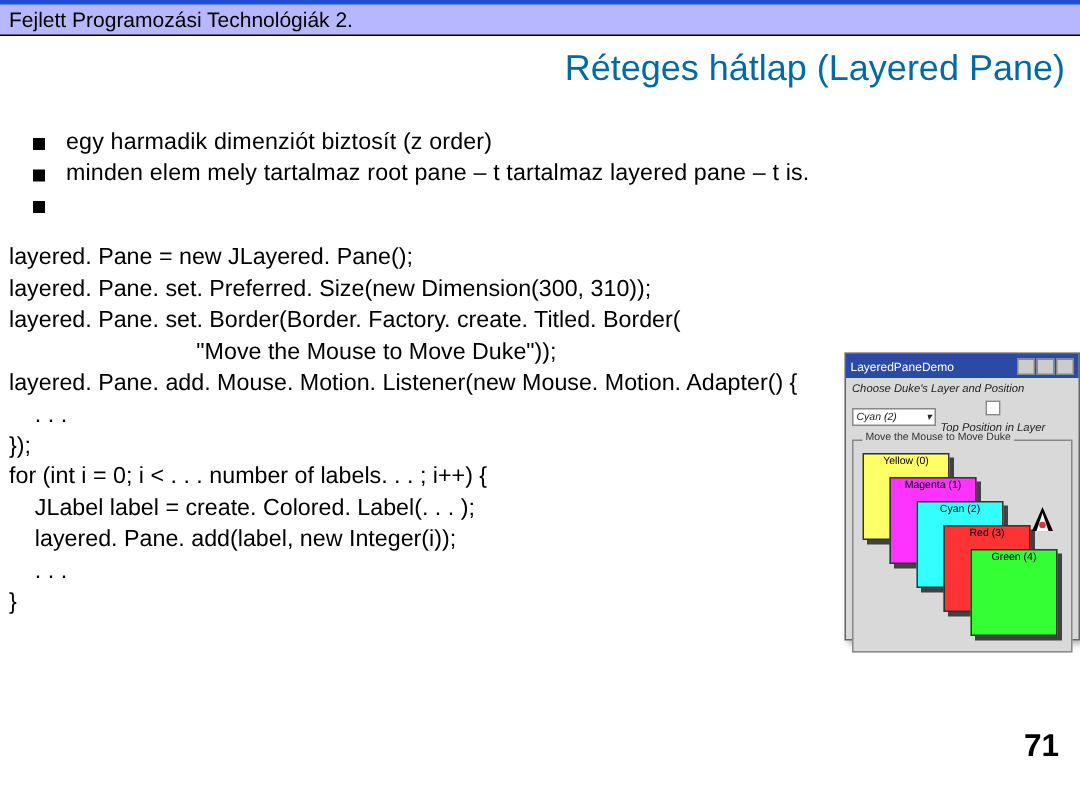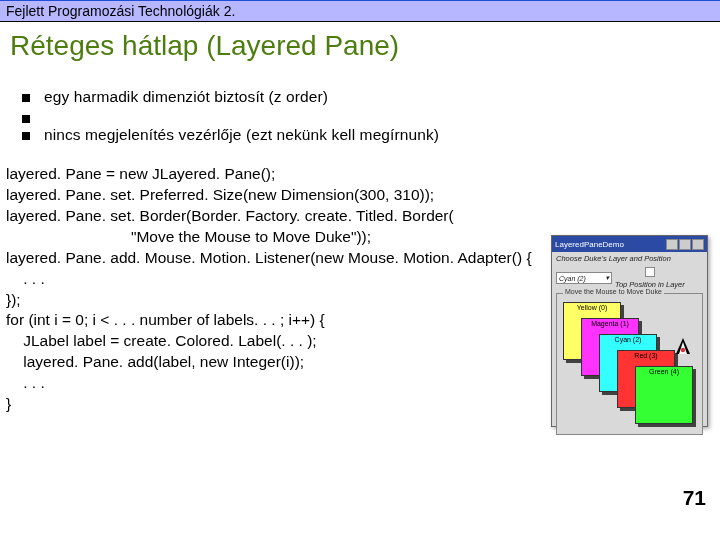--- a/index.html
+++ b/index.html
@@ -7,31 +7,32 @@
     padding: 0;
     width: 720px;
     height: 540px;
     background: #ffffff;
     font-family: Arial, Helvetica, sans-serif;
     overflow: hidden;
     position: relative;
   }
   .header {
     background: #b7b7ff;
-    border-top: 1px solid #1d4ed8;
+    border-top: 3px solid #1d4ed8;
     border-bottom: 1px solid #000;
     padding: 2px 6px;
     font-size: 14px;
     color: #000;
   }
   .title {
-    font-size: 28px;
+    font-size: 24px;
     font-weight: normal;
     margin: 8px 10px 26px 10px;
-    color: #4d7c0f;
+    color: #0369a1;
+    text-align: right;
   }
   .bullets {
     margin: 0 0 16px 22px;
   }
   .bullet {
     display: flex;
     align-items: flex-start;
     margin: 3px 0;
   }
   .sq {
@@ -60,21 +61,21 @@
     right: 14px;
     bottom: 30px;
     font-size: 21px;
     font-weight: bold;
     color: #000;
   }
 
   
   .demo {
     position: absolute;
-    right: 12px;
+    right: 0;
     top: 235px;
     width: 155px;
     height: 190px;
     background: #d9d9d9;
     border: 1px solid #666;
     box-shadow: 2px 2px 4px rgba(0,0,0,0.3);
   }
   .demo-titlebar {
     height: 14px;
     background: linear-gradient(#2b4aa4, #2b4aa4);
@@ -178,24 +179,24 @@
 
 <h1 class="title">Réteges hátlap (Layered Pane)</h1>
 
 <div class="bullets">
   <div class="bullet">
     <div class="sq"></div>
     <div class="btext">egy harmadik dimenziót biztosít (z order)</div>
   </div>
   <div class="bullet">
     <div class="sq"></div>
+    <div class="btext">minden elem mely tartalmaz root pane – t tartalmaz layered pane – t is.</div>
   </div>
   <div class="bullet">
     <div class="sq"></div>
-    <div class="btext">nincs megjelenítés vezérlője (ezt nekünk kell megírnunk)</div>
   </div>
 </div>
 
 <div class="code"><span>layered. Pane = new JLayered. Pane();</span>
 <span>layered. Pane. set. Preferred. Size(new Dimension(300, 310));</span>
 <span>layered. Pane. set. Border(Border. Factory. create. Titled. Border(</span>
 <span>                             "Move the Mouse to Move Duke"));</span>
 <span>layered. Pane. add. Mouse. Motion. Listener(new Mouse. Motion. Adapter() {</span>
 <span>    . . .</span>
 <span>});</span>

